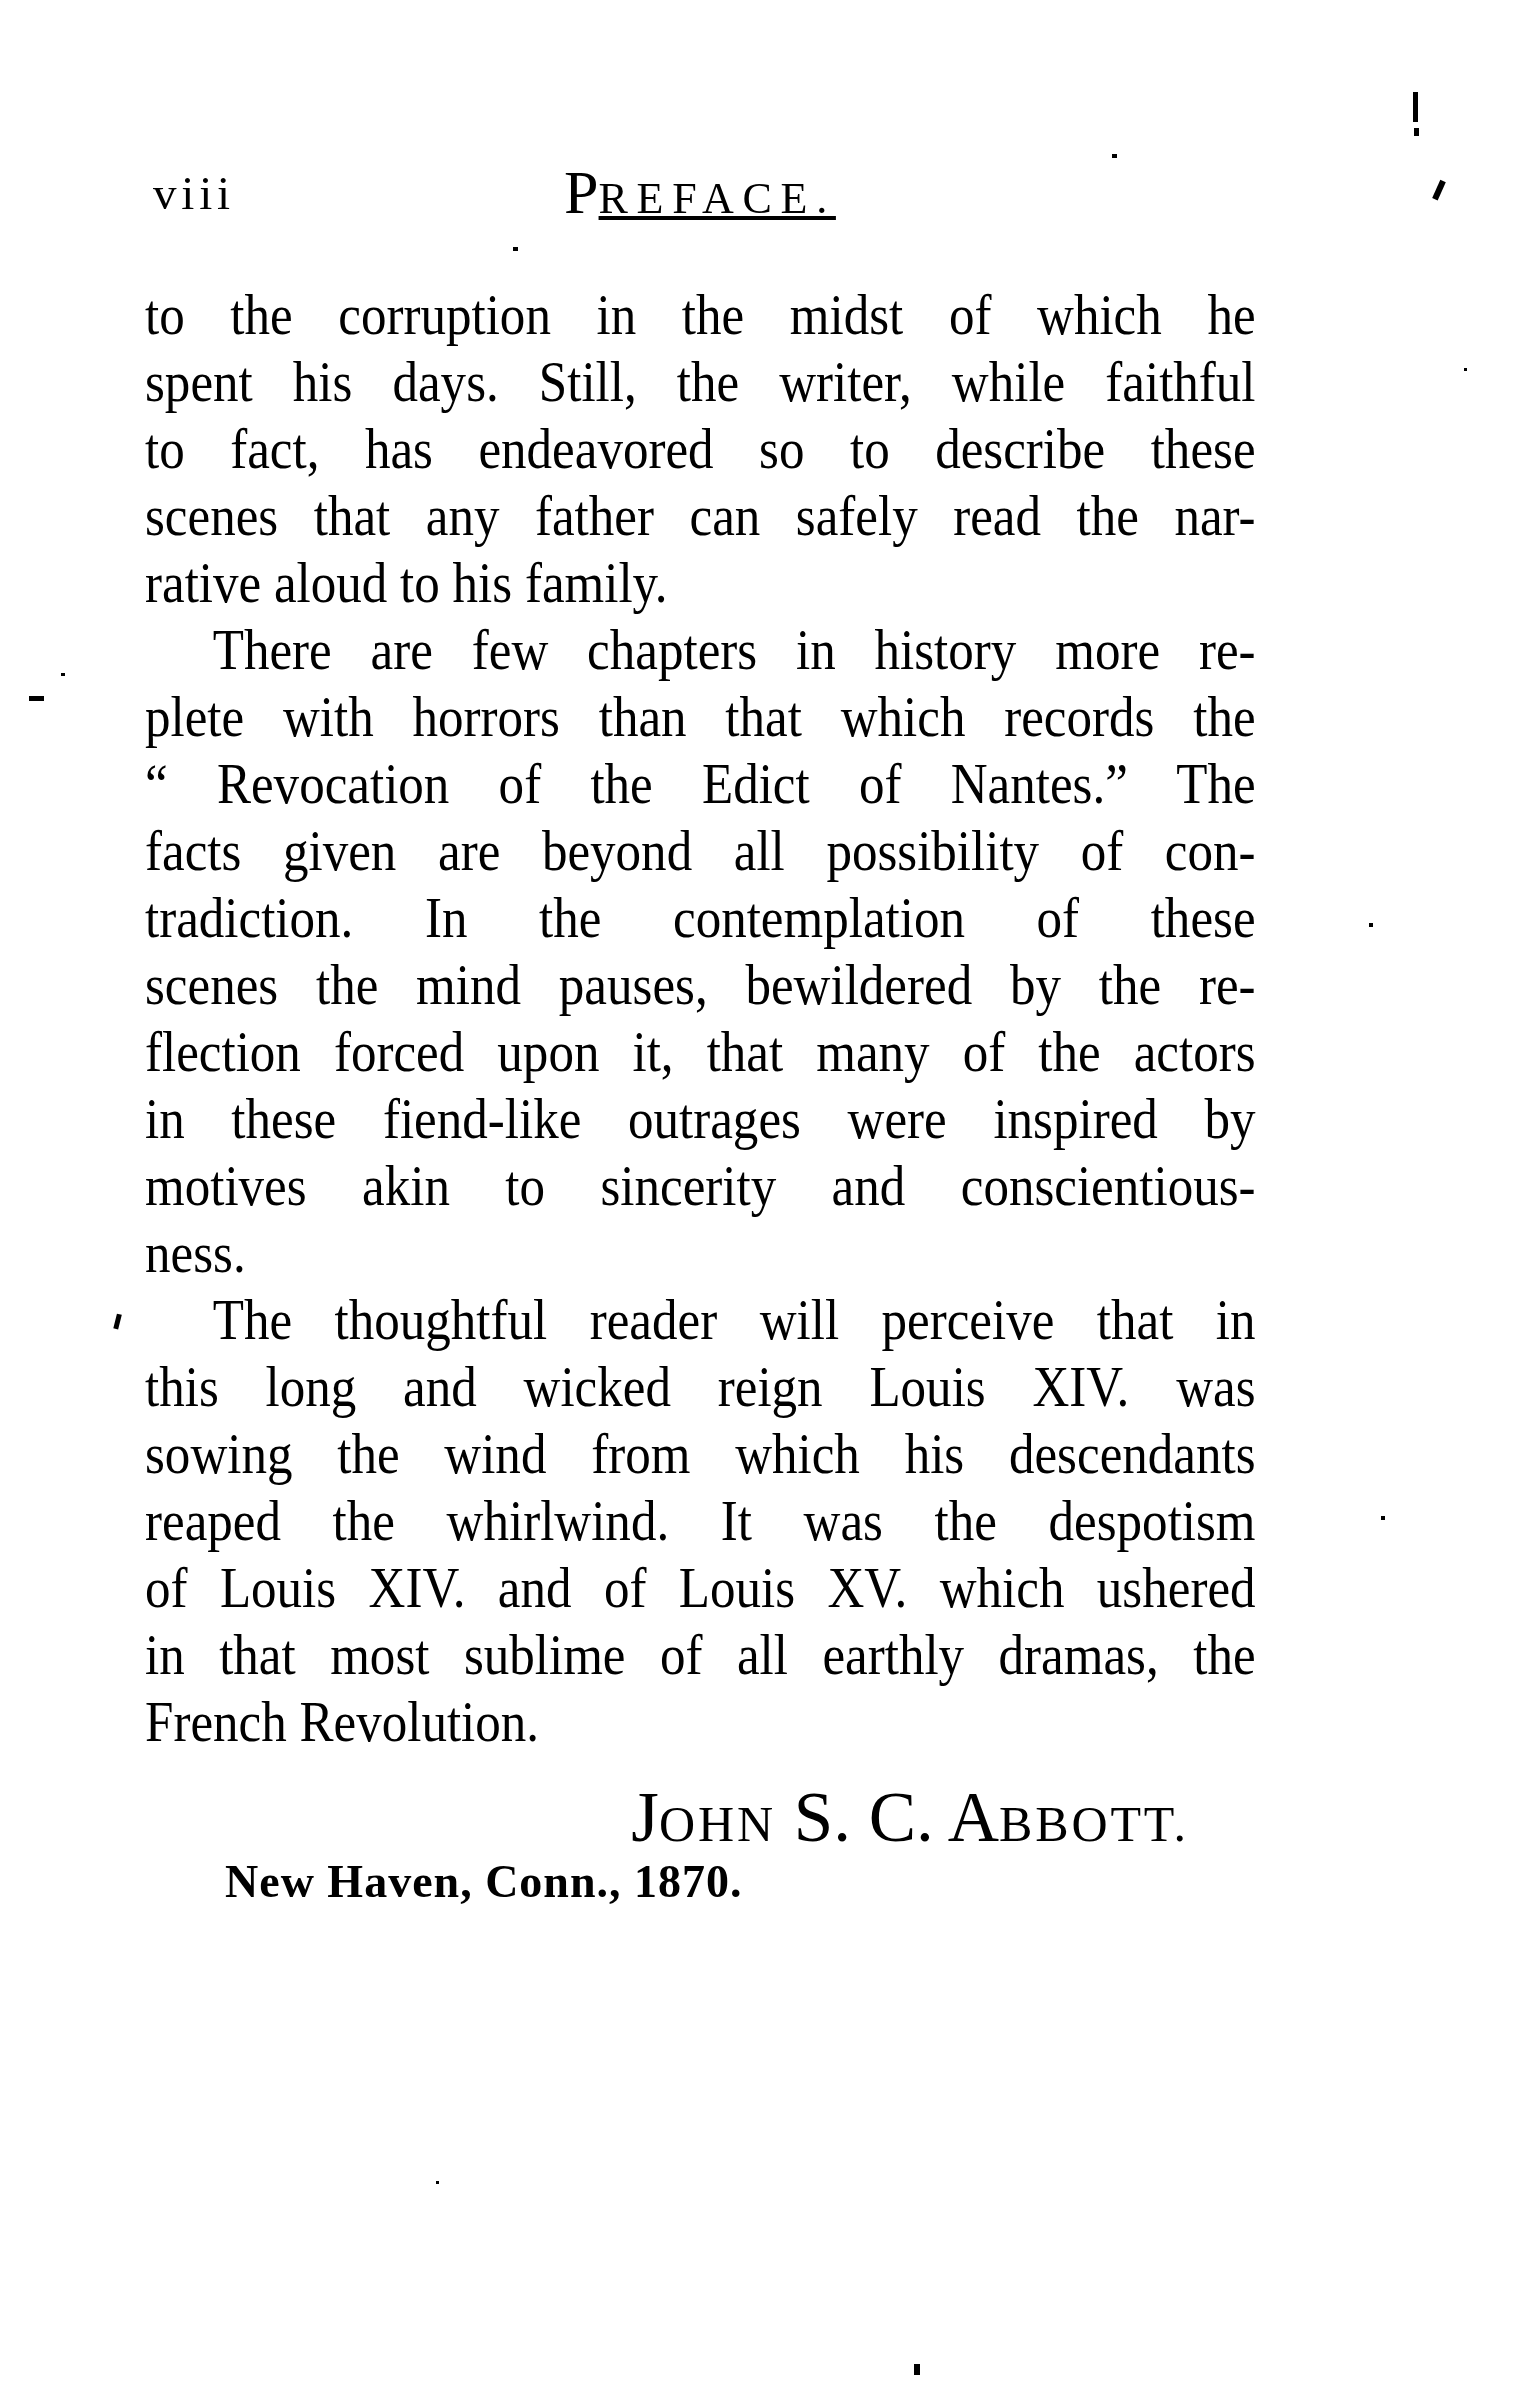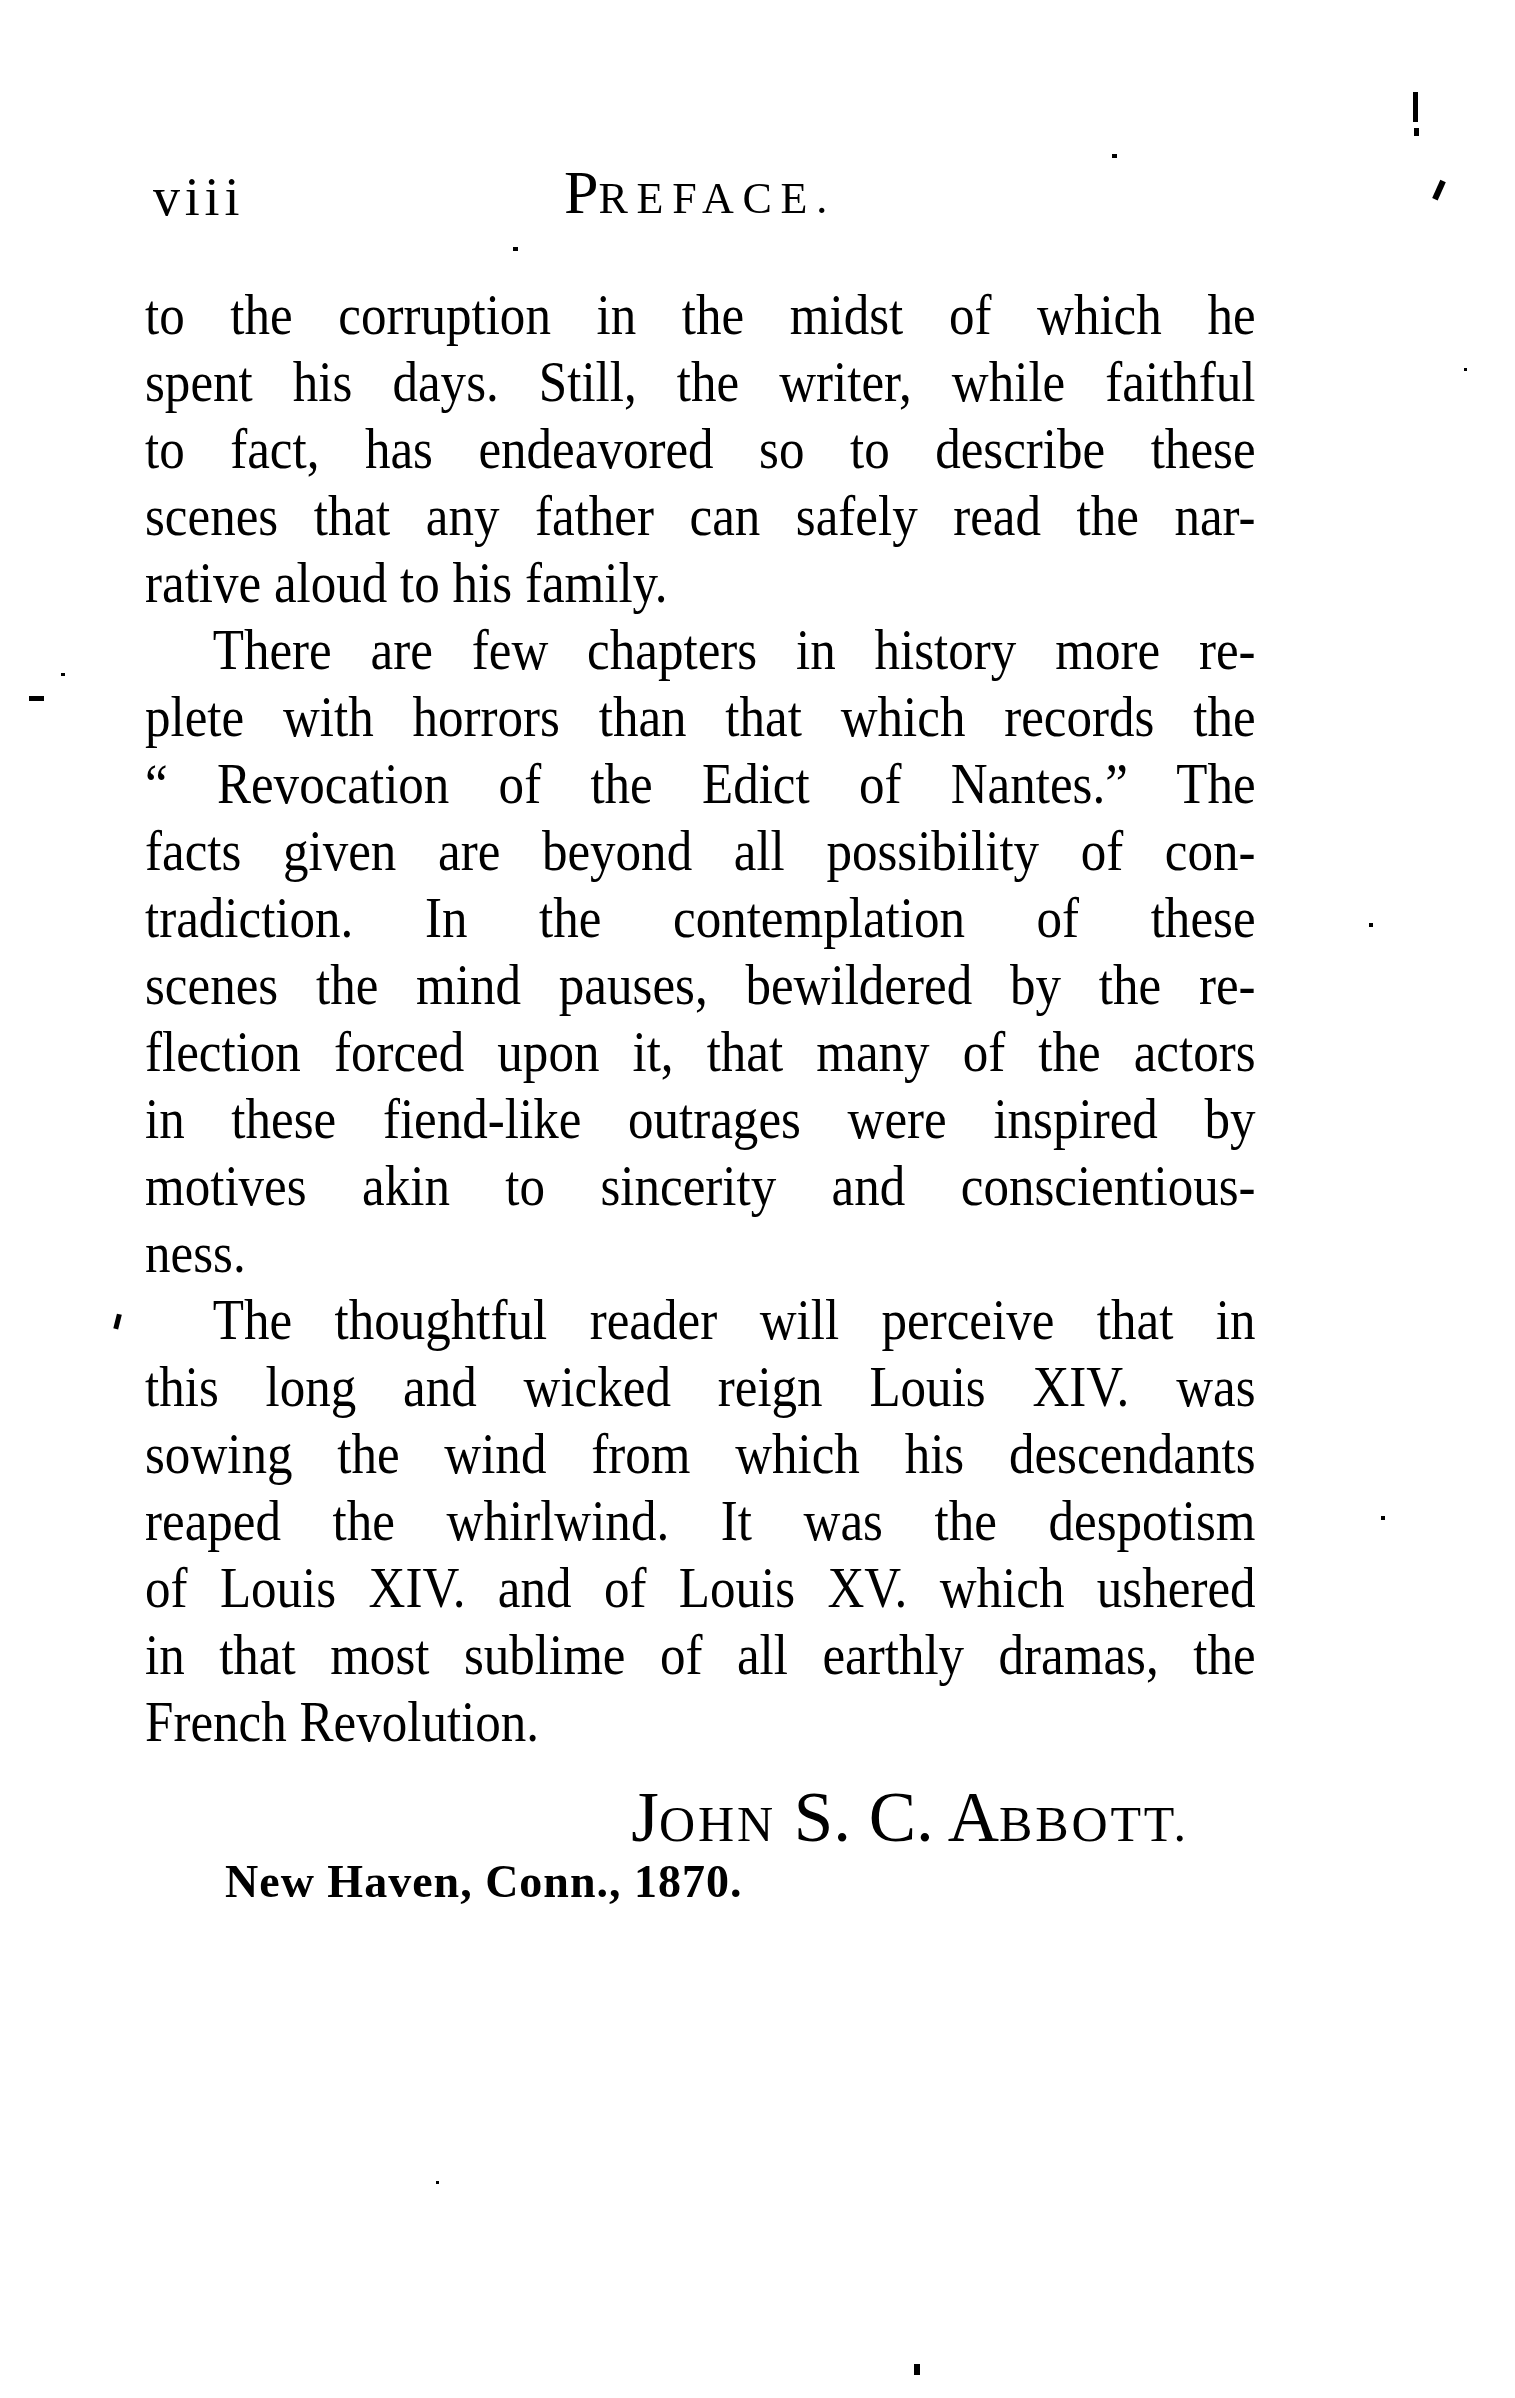--- a/index.html
+++ b/index.html
@@ -11,33 +11,33 @@
     color: #000000;
     font-family: "Liberation Serif", "DejaVu Serif", serif;
     overflow: hidden;
   }
 
   
   .folio {
     position: absolute;
     left: 153px;
     top: 166px;
-    font-size: 54px;
+    font-size: 47px;
     letter-spacing: 4.8px;
   }
   .title {
     position: absolute;
     left: 145px;
     top: 157px;
     width: 1110px;
     text-align: center;
     white-space: nowrap;
   }
   .title .cap-big   { font-size: 62px; }
-  .title .cap-small { font-size: 44px; letter-spacing: 8.7px; }
+  .title .cap-small { font-size: 44px; letter-spacing: 8.7px; text-decoration: underline; }
 
   
   .body-block {
     position: absolute;
     left: 145px;
     top: 281px;
     width: 1262px;              
     transform: scaleX(0.88);    
     transform-origin: 0 0;
     font-size: 58px;

